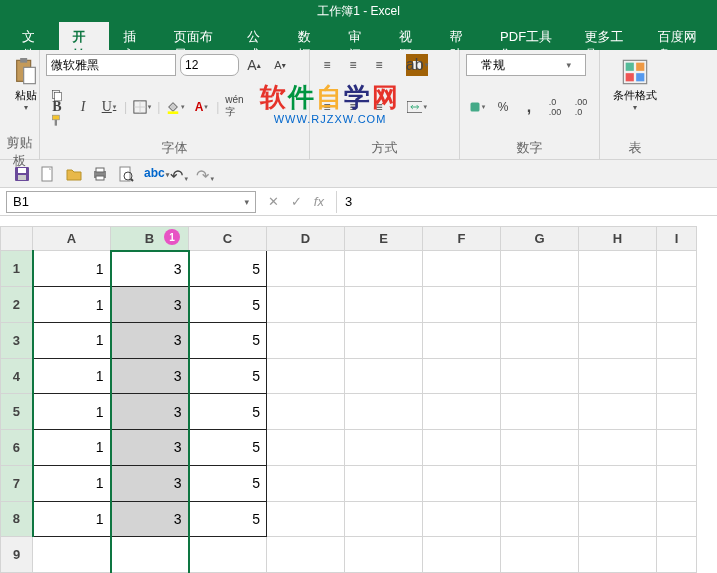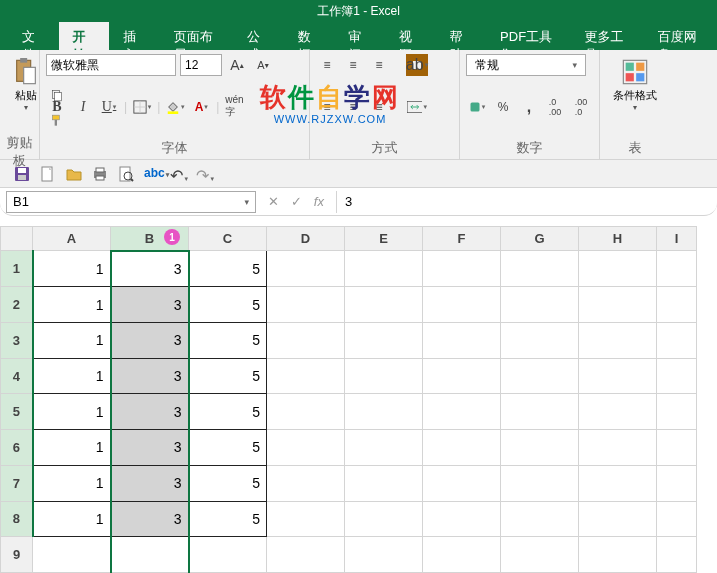--- a/index.html
+++ b/index.html
@@ -16,58 +16,58 @@
 .ribbon-group-label { text-align: center; font-size: 13px; color: #666; padding-top: 2px; border-top: 0; }
 .ribbon-row { display: flex; align-items: center; gap: 4px; }
 
 .big-btn { display: flex; flex-direction: column; align-items: center; padding: 4px 6px; cursor: pointer; }
 .big-btn svg { width: 28px; height: 28px; }
 .big-btn-label { font-size: 11px; margin-top: 2px; }
 .small-dd { font-size: 8px; color: #555; }
 
 .font-select { height: 22px; border: 1px solid #aaa; background: #fff; font-size: 12px; padding: 0 4px; }
 .font-name { width: 130px; }
-.font-size { width: 42px; }
+.font-size { width: 59px; border-radius: 7px; }
 
 .icon-btn { width: 22px; height: 22px; display: inline-flex; align-items: center; justify-content: center; cursor: pointer; font-size: 12px; color: #444; border: 1px solid transparent; }
 .bold { font-weight: bold; font-family: "Times New Roman", serif; font-size: 14px; }
 .italic { font-style: italic; font-family: "Times New Roman", serif; font-size: 14px; }
 .underline { text-decoration: underline; font-family: "Times New Roman", serif; font-size: 14px; }
 
 .dd-arrow::after { content: "▾"; font-size: 7px; margin-left: 1px; color: #666; }
 
 .watermark { position: absolute; top: 30px; left: 260px; pointer-events: none; z-index: 10; }
 .watermark .wm1 { font-size: 26px; font-weight: bold; letter-spacing: 2px; }
 .watermark .wm1 span:nth-child(1){color:#e6332a}.watermark .wm1 span:nth-child(2){color:#009540}.watermark .wm1 span:nth-child(3){color:#f8b133}.watermark .wm1 span:nth-child(4){color:#2a2e7e}.watermark .wm1 span:nth-child(5){color:#e6332a}
 .watermark .wm2 { font-size: 11px; color: #0066cc; letter-spacing: 1px; margin-top: -2px; text-align: center; }
 
 .qat { background: #f1f1f1; border-bottom: 1px solid #d4d4d4; height: 28px; display: flex; align-items: center; padding: 0 14px; gap: 10px; }
 .qat svg, .qat .qicon { width: 16px; height: 16px; cursor: pointer; }
 
-.namebox-row { height: 28px; border-bottom: 1px solid #d4d4d4; display: flex; align-items: center; background: #fff; border-radius: 13px; }
+.namebox-row { height: 28px; border-bottom: 1px solid #d4d4d4; display: flex; align-items: center; background: #fff; }
 .namebox { width: 250px; height: 22px; border: 1px solid #aaa; margin-left: 6px; padding: 0 6px; font-size: 13px; display: flex; align-items: center; justify-content: space-between; }
 .formula-icons { display: flex; gap: 12px; padding: 0 12px; color: #999; font-size: 13px; }
 .formula-bar { flex: 1; border: 1px solid #d4d4d4; border-right: none; border-top: none; border-bottom: none; height: 22px; padding: 0 8px; font-size: 13px; display: flex; align-items: center; }
 
 .sheet-area { display: flex; height: calc(573px - 22px - 28px - 110px - 28px - 28px - 10px); overflow: hidden; }
 .grid { border-collapse: collapse; table-layout: fixed; }
 .grid th, .grid td { border: 1px solid #d4d4d4; }
 .corner { width: 32px; height: 24px; background: #f0f0f0; border: 1px solid #aaa; }
 .col-h { height: 24px; background: #f0f0f0; text-align: center; font-size: 13px; color: #444; width: 78px; }
 .col-h.sel { background: #d4ead9; border-bottom: 2px solid #0e7641; position: relative; }
 .row-h { width: 32px; background: #f0f0f0; text-align: center; font-size: 13px; color: #444; height: 35px; }
 .row-h.sel { background: #d4ead9; border-right: 2px solid #0e7641; }
 .cell { height: 35px; text-align: right; padding: 0 6px; font-size: 14px; background: #fff; vertical-align: middle; }
 .cell.bordered { border: 1px solid #222; }
 .cell.selcol { background: #d4d4d4; border-left: 2px solid #0e7641; border-right: 2px solid #0e7641; }
 .cell.selcol.active { background: #fff; border-top: 2px solid #0e7641; }
 
 .badge { position: absolute; top: 2px; right: 8px; width: 16px; height: 16px; background: #e754c4; border-radius: 50%; color: #fff; font-size: 10px; display: flex; align-items: center; justify-content: center; }
 
-.number-fmt { width: 120px; height: 22px; border: 1px solid #aaa; background: #fff; padding: 0 8px; display: flex; align-items: center; justify-content: space-between; }
+.number-fmt { width: 120px; height: 22px; border: 1px solid #aaa; background: #fff; padding: 0 14px; display: flex; align-items: center; justify-content: space-between; }
 </style>
 </head>
 <body>
 
 <div class="titlebar">工作簿1  -  Excel</div>
 
 <div class="tabs">
   <div class="tab">文件</div>
   <div class="tab active">开始</div>
   <div class="tab">插入</div>

